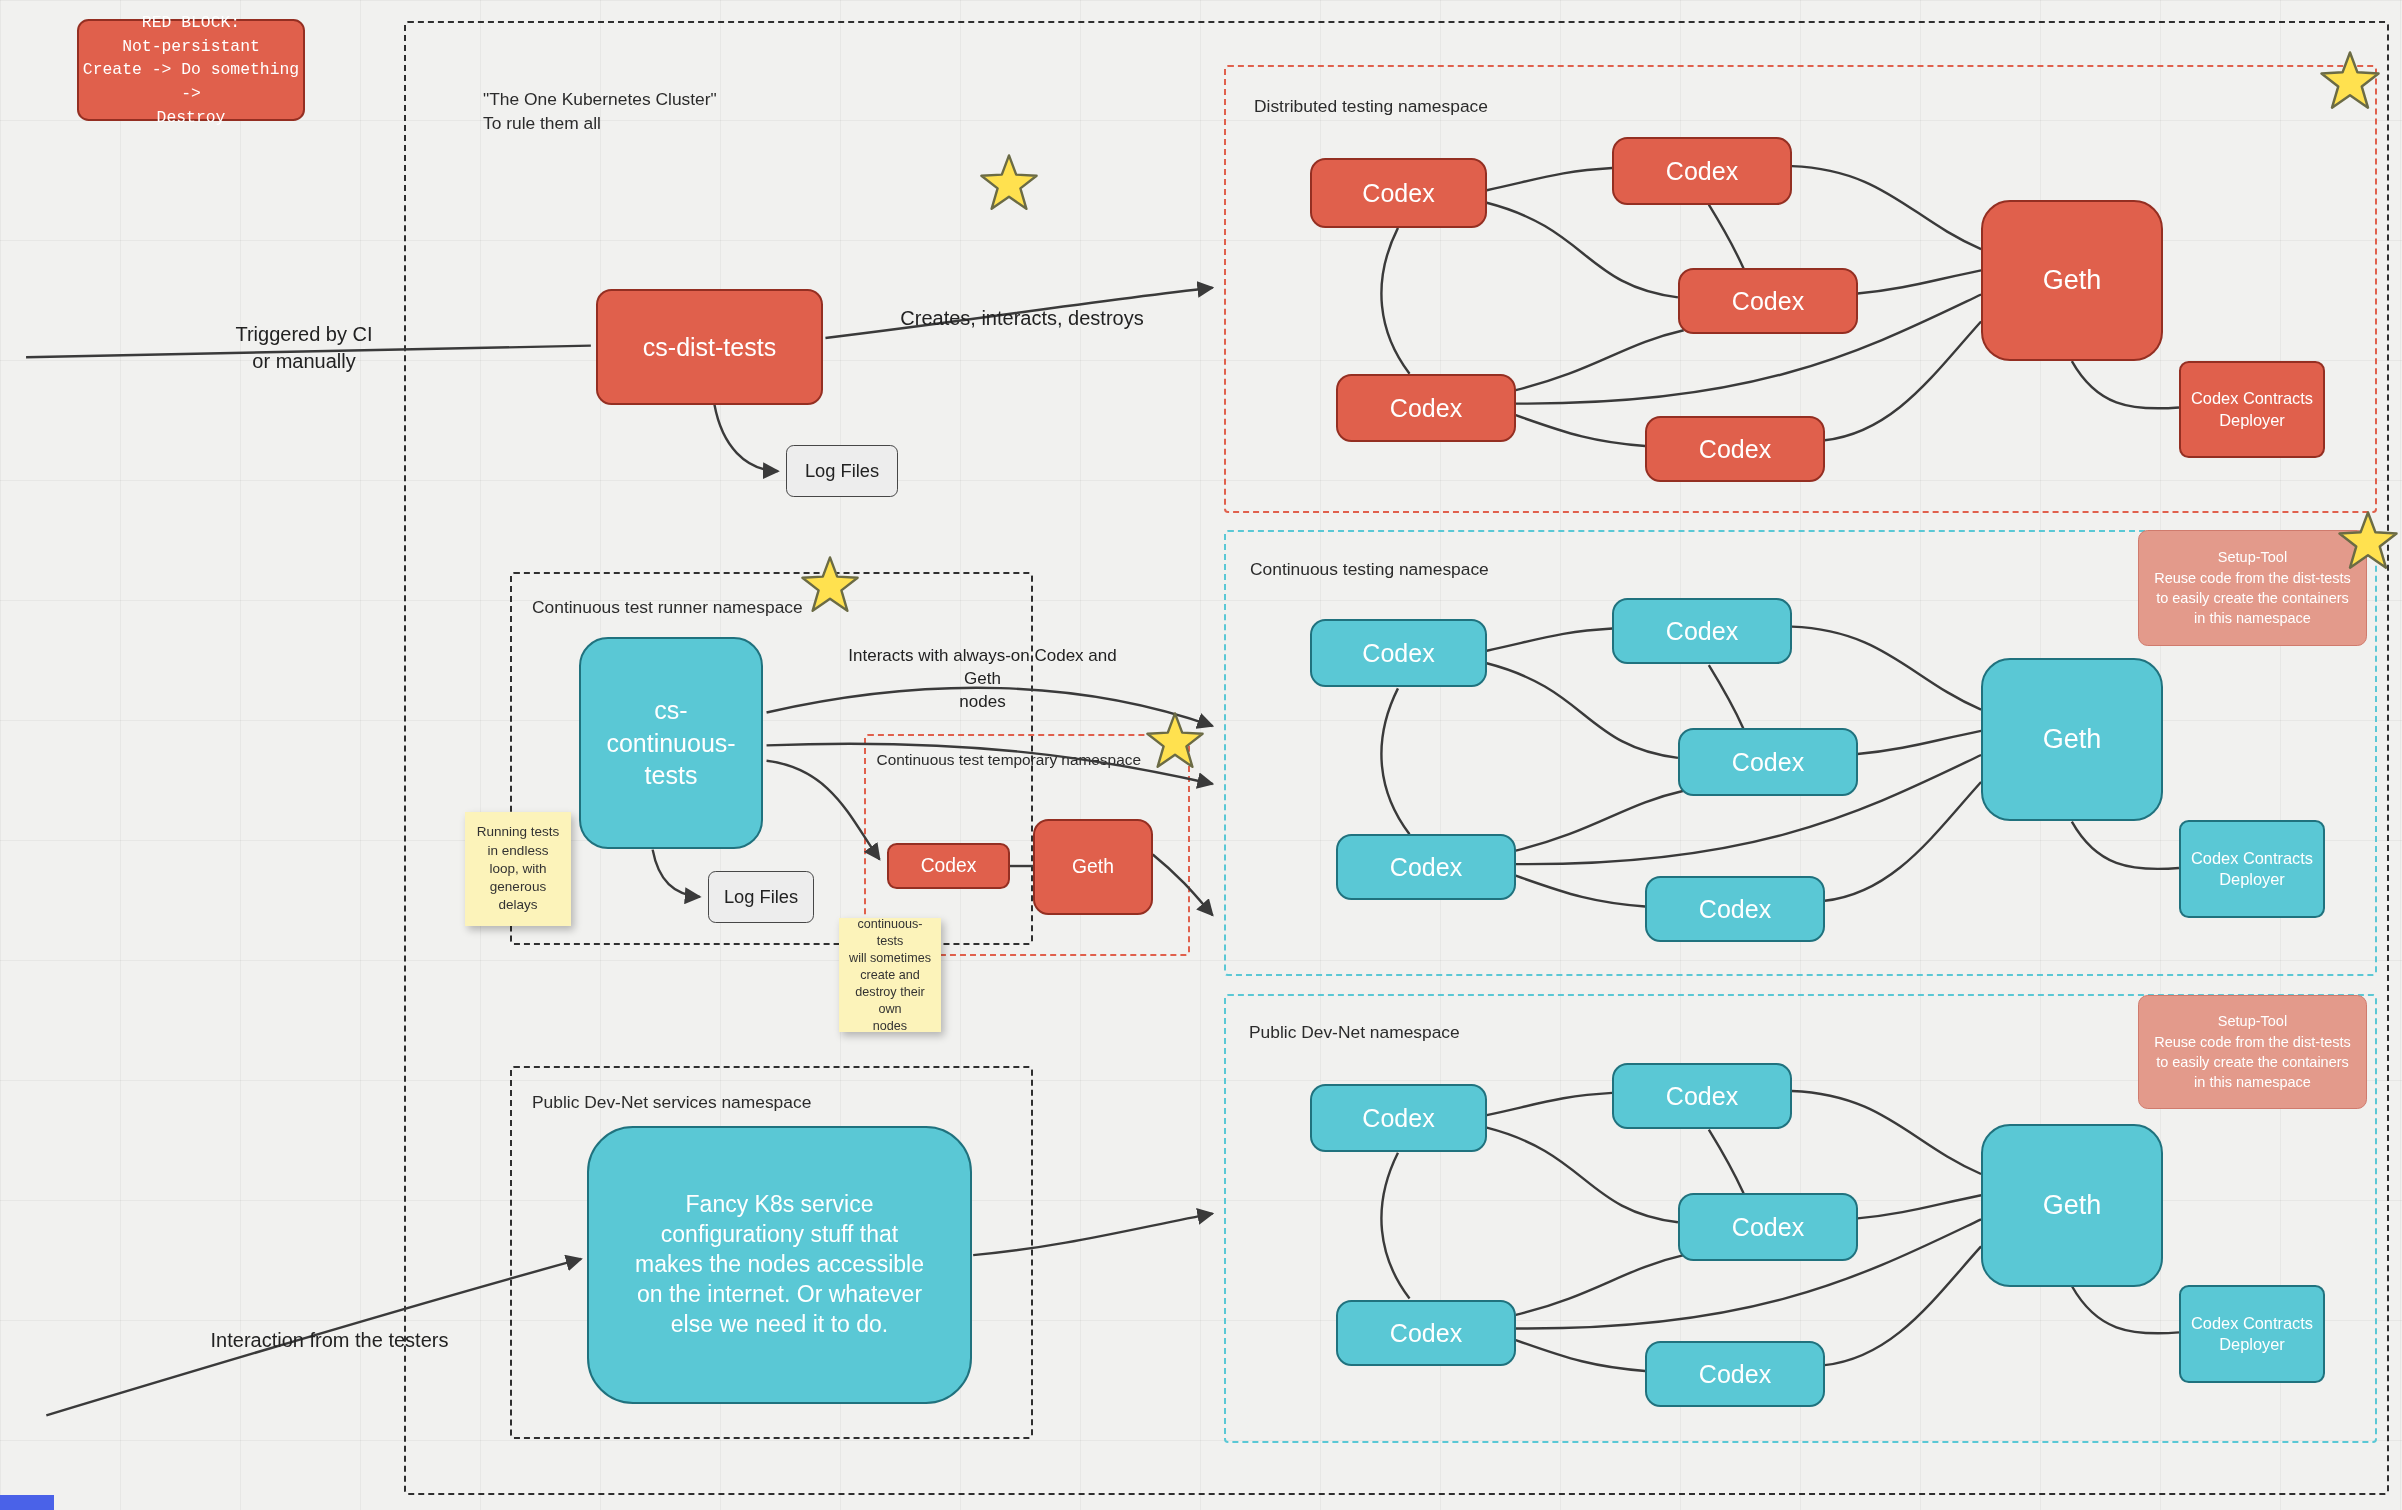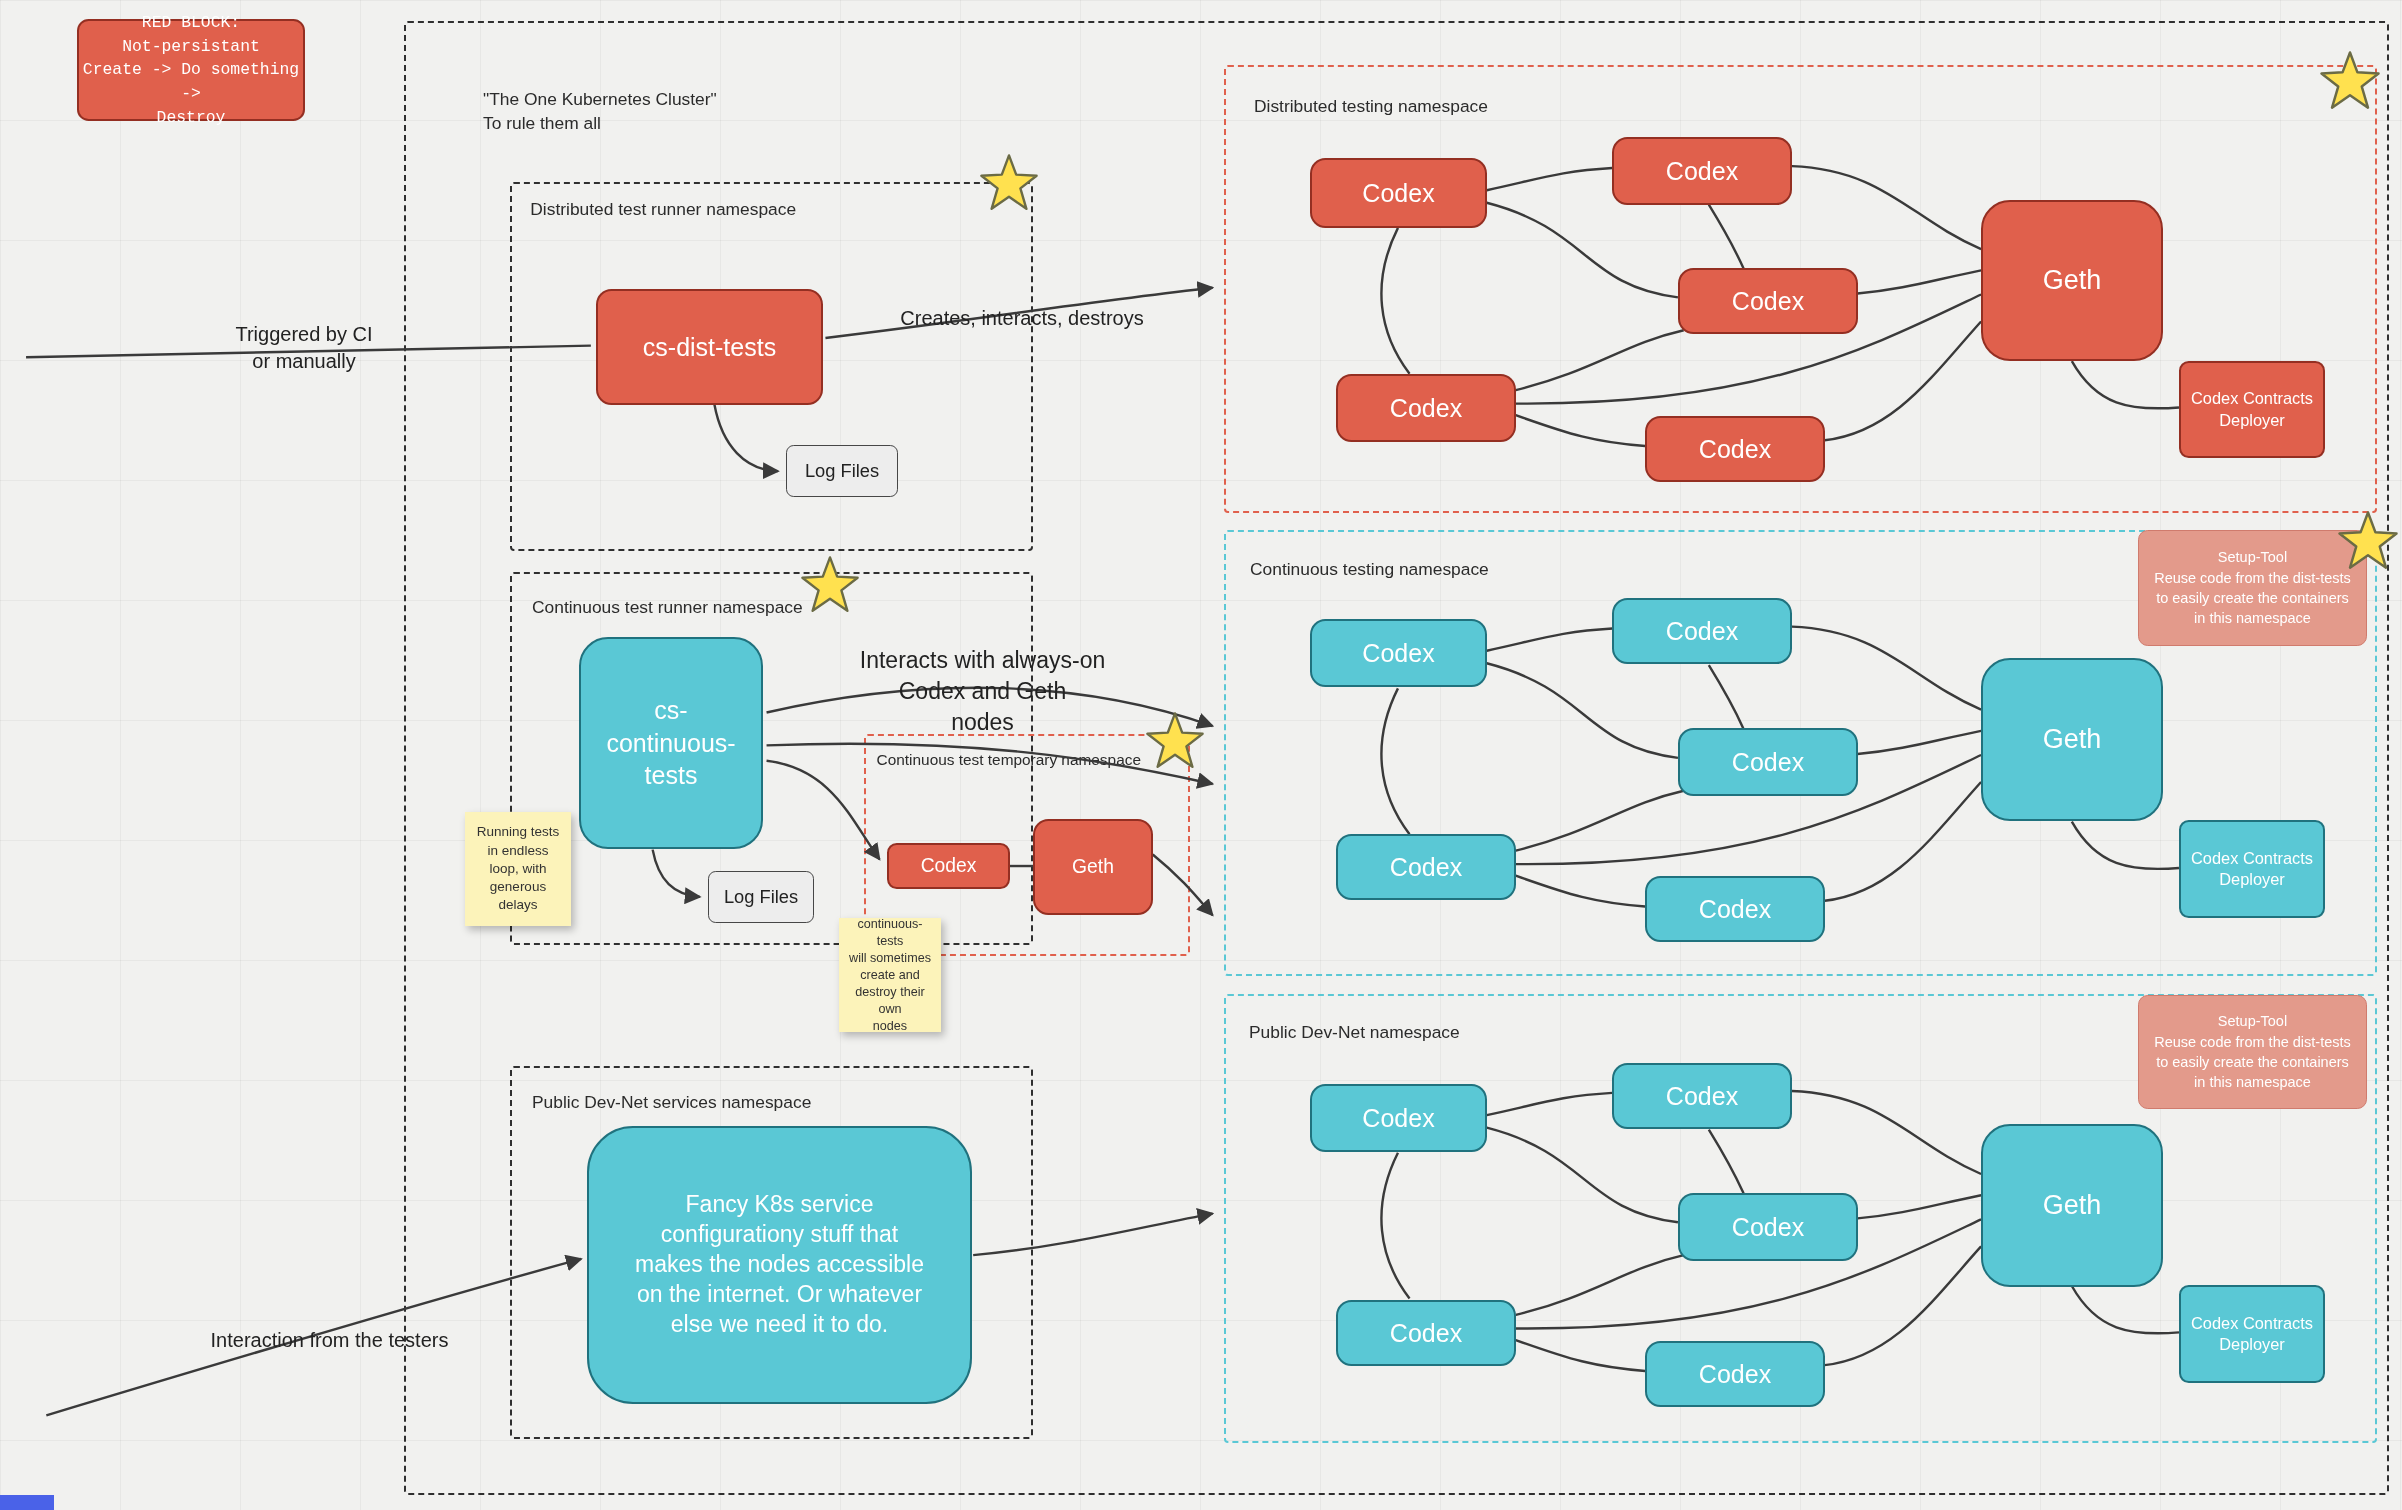--- a/index.html
+++ b/index.html
@@ -40,38 +40,35 @@
          border-radius:9.7px;display:flex;align-items:center;justify-content:center;text-align:center;
          color:#fff;z-index:11;box-sizing:border-box;padding:3.9px;}
   .setup .label{white-space:pre-line;font-size:14.5px;line-height:1.4;}
   .legend{position:absolute;display:flex;align-items:center;justify-content:center;text-align:center;
           color:#fff;border-radius:11.6px;z-index:10;box-sizing:border-box;}
   .legend.red{background:var(--red,#e0604c);border:2.9px solid var(--red-border,#942f22);font-family:Liberation Mono, monospace;}
   .legend.teal{background:var(--teal,#5ac8d5);border:2.9px solid var(--teal-border,#20727e);}
   .legend .label{white-space:pre-line;font-size:16.4px;line-height:1.45;}
   .annotation{position:absolute;color:#222;text-align:center;white-space:pre-line;z-index:8;line-height:1.35;}
   .annotation.f21{font-size:20px;}
-  .annotation.f18{font-size:23px;}
+  .annotation.f18{font-size:17px;}
   .star{position:absolute;z-index:15;}
   .connectors{position:absolute;left:0;top:0;z-index:5;pointer-events:none;}
   .corner{position:absolute;left:0;top:1495px;width:54px;height:15.4px;background:#4a62e8;z-index:20;}
 </style>
 </head>
 <body>
 
 <div class="canvas">
 
   <div class="box dash-black" style="left:404px;top:21px;width:1981px;height:1470px">
     <div class="cluster-title" style="left:77px;top:64px">"The One Kubernetes Cluster"
 To rule them all</div>
   </div>
 
-  <div class="box dash-black" style="left:510px;top:182px;width:519px;height:365px">
-    <div class="ns-label" style="left:18.3px;top:15.4px">Distributed test runner namespace</div>
-  </div>
 
   <div class="box dash-black" style="left:510px;top:572px;width:519px;height:369px">
     <div class="ns-label" style="left:20px;top:23px">Continuous test runner namespace</div>
   </div>
 
   <div class="box dash-red" style="left:864px;top:734px;width:322px;height:218px">
     <div class="ns-label sm" style="left:10.6px;top:15.4px">Continuous test temporary namespace</div>
   </div>
 
   <div class="box dash-red" style="left:1224px;top:65px;width:1149px;height:444px">

